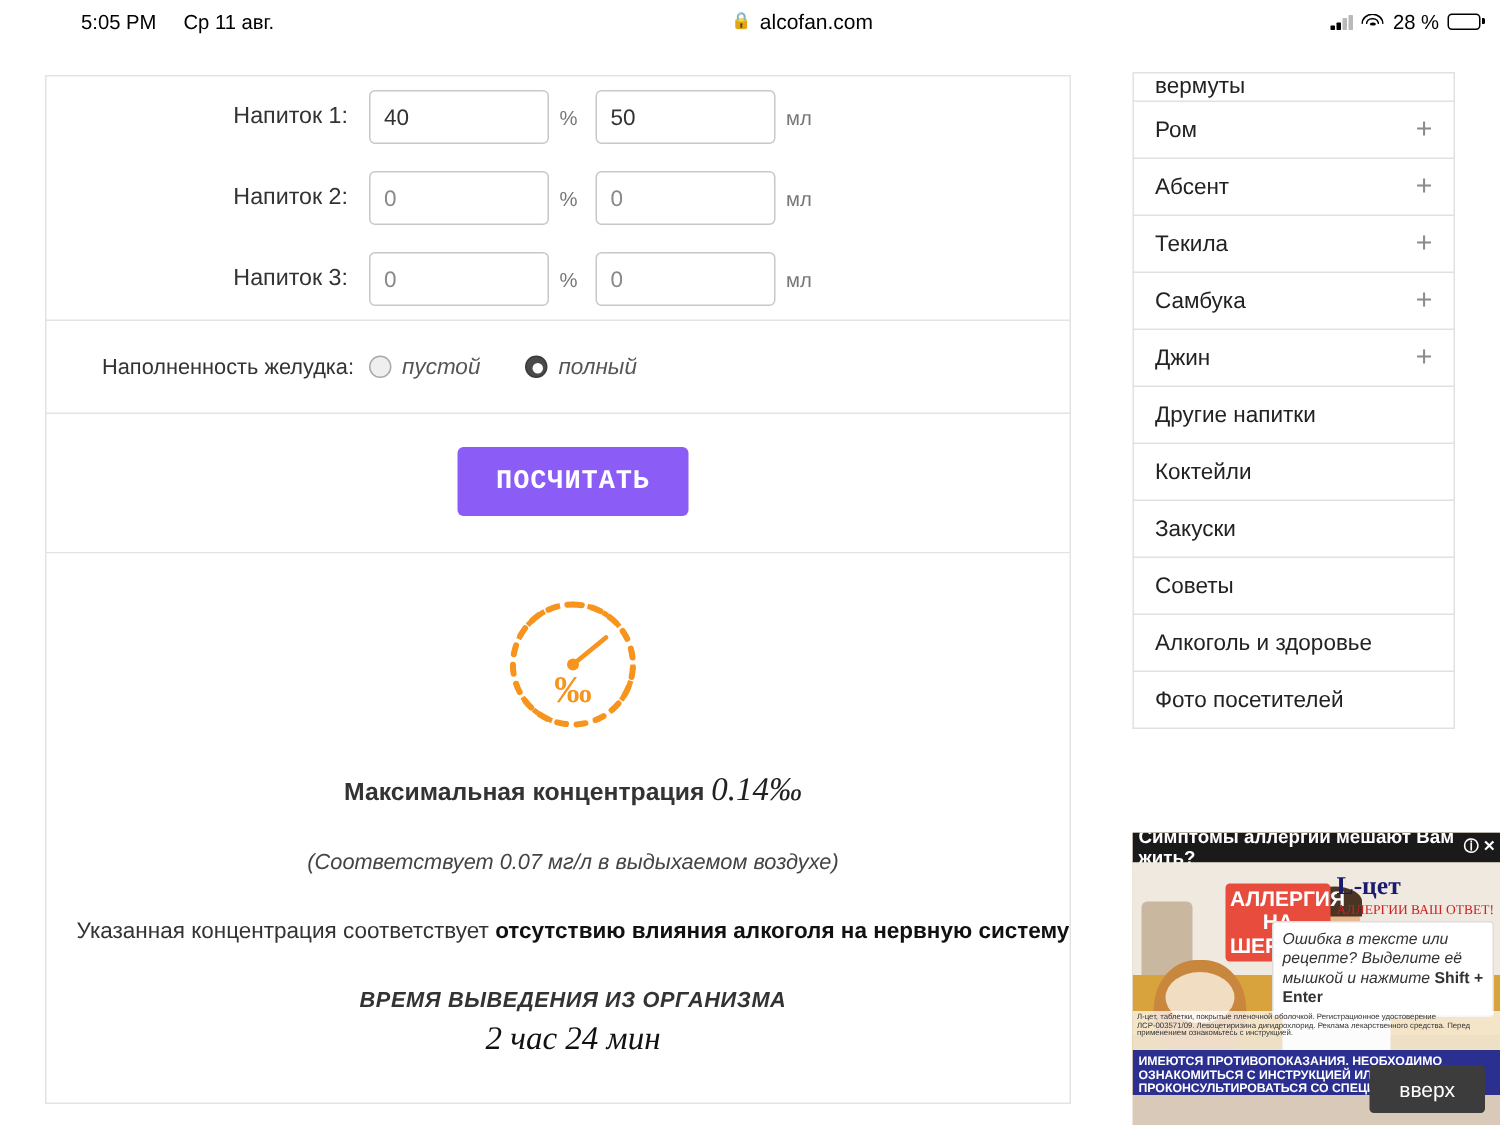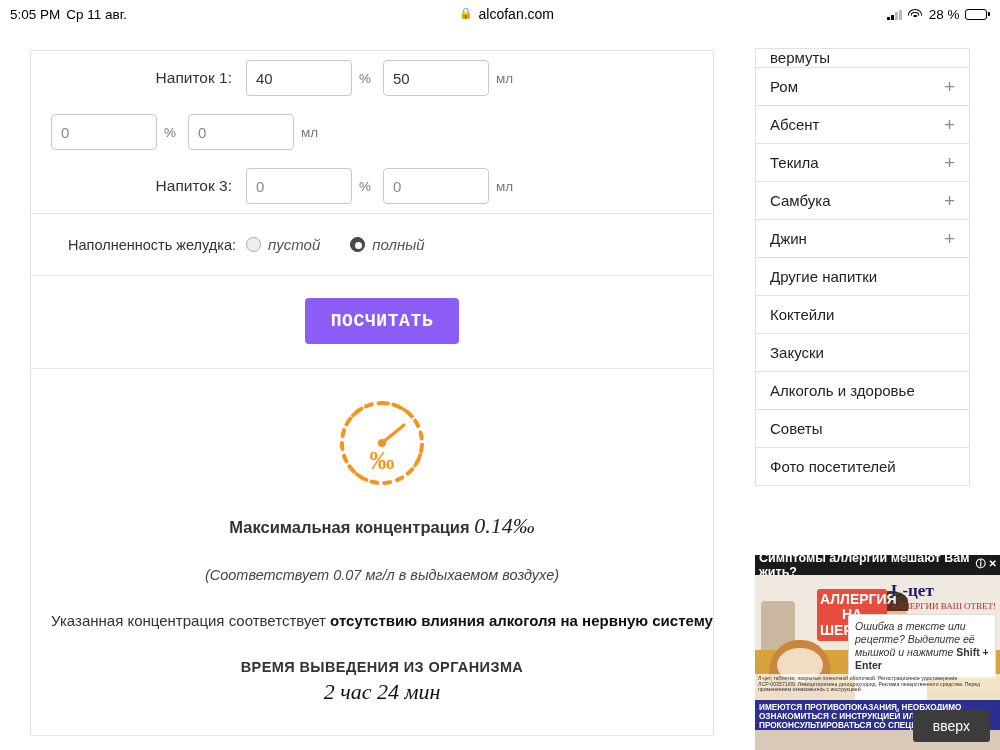--- a/index.html
+++ b/index.html
@@ -13,21 +13,21 @@
   #page { position: relative; width: 1000px; height: 750px; background: #fff; }
 
   
   .statusbar {
     height: 28px; width: 100%;
     display: flex; align-items: center;
     font-size: 13.5px; color: #000;
     padding: 0 10px;
     background: #fff;
   }
-  .sb-left { display: flex; align-items: center; gap: 6px; white-space: nowrap; }
+  .sb-left { display: flex; align-items: center; gap: 18px; white-space: nowrap; margin-left: 44px; }
   .sb-center { flex: 1; display: flex; align-items: center; justify-content: center; gap: 5px; }
   .sb-right { display: flex; align-items: center; gap: 6px; white-space: nowrap; }
   .lock-ico { font-size: 11px; position: relative; top: -1px; }
   .url-text { font-size: 14px; color: #000; }
   .sig-bars { display: inline-flex; align-items: flex-end; gap: 1.5px; height: 11px; }
   .sig-bars i { display: block; width: 2.5px; background: #000; border-radius: 0.5px; }
   .sig-bars i:nth-child(1){ height: 3px; }
   .sig-bars i:nth-child(2){ height: 5px; }
   .sig-bars i:nth-child(3){ height: 7.5px; background:#b9b9b9; }
   .sig-bars i:nth-child(4){ height: 10px; background:#b9b9b9; }
@@ -56,21 +56,21 @@
 
   .drink-row {
     display: flex; align-items: center;
     padding: 9px 0 9px 0;
   }
   .drink-label {
     width: 195px; text-align: right; padding-right: 14px;
     font-size: 15.5px; color: #333;
   }
   .inp {
-    width: 106px; height: 36px;
+    width: 120px; height: 36px;
     border: 1px solid #c8c8c8; border-radius: 4px;
     padding: 0 9px; font-size: 15px; color: #444;
     background: #fff;
     font-family: "Liberation Sans", sans-serif;
   }
   .inp.filled { color: #333; }
   .inp.zero { color: #8a8a8a; }
   .unit { font-size: 13.5px; color: #777; padding: 0 12px 0 7px; }
 
   .stomach-row {
@@ -105,21 +105,21 @@
     position: absolute; left: 0; right: 0; top: 52px;
     font-size: 25px; color: #f7941d; font-weight: bold;
     font-family: "Liberation Serif", serif;
   }
   .res-line1 { font-size: 16.5px; color: #333; margin-bottom: 28px; }
   .res-line1 b { font-weight: bold; }
   .res-val { font-family: "Liberation Serif", serif; font-size: 22px; font-style: italic; color: #222; }
   .res-line2 { font-size: 14.5px; color: #444; font-style: italic; margin-bottom: 26px; }
   .res-line3 { font-size: 15px; color: #333; margin-bottom: 30px; margin-top: 29px; }
   .res-line3 b { font-weight: bold; color: #111; }
-  .res-title { font-size: 14.5px; font-weight: bold; color: #333; letter-spacing: 0.4px; }
+  .res-title { font-size: 14.5px; font-weight: bold; font-style: italic; color: #333; letter-spacing: 0.4px; }
   .res-time { font-family: "Liberation Serif", serif; font-size: 22px; font-style: italic; color: #111; margin-top: 4px; }
 
   
   .sidebar { position: absolute; left: 755px; top: 20px; width: 215px; }
   .side-item {
     border: 1px solid #e1e1e1; border-top: none;
     background: #fff;
     height: 38px; display: flex; align-items: center; justify-content: space-between;
     padding: 0 14px; font-size: 15px; color: #222;
   }
@@ -233,20 +233,21 @@
 
       <div class="calc-block first">
         <div class="drink-row">
           <div class="drink-label">Напиток 1:</div>
           <input class="inp filled" type="text" value="40" style="">
           <span class="unit">%</span>
           <input class="inp filled" type="text" value="50" style="">
           <span class="unit">мл</span>
         </div>
         <div class="drink-row">
+          <div class="drink-label">Напиток 2:</div>
           <input class="inp zero" type="text" value="0" style="">
           <span class="unit">%</span>
           <input class="inp zero" type="text" value="0" style="">
           <span class="unit">мл</span>
         </div>
         <div class="drink-row">
           <div class="drink-label">Напиток 3:</div>
           <input class="inp zero" type="text" value="0" style="">
           <span class="unit">%</span>
           <input class="inp zero" type="text" value="0" style="">
@@ -334,24 +335,24 @@
       <div class="side-item">
         <span>Другие напитки</span>
       </div>
       <div class="side-item">
         <span>Коктейли</span>
       </div>
       <div class="side-item">
         <span>Закуски</span>
       </div>
       <div class="side-item">
+        <span>Советы</span>
+      </div>
+      <div class="side-item">
         <span>Алкоголь и здоровье</span>
-      </div>
-      <div class="side-item">
-        <span>Советы</span>
       </div>
       <div class="side-item">
         <span>Фото посетителей</span>
       </div>
     </div>
 
     <div class="ad">
       <div class="ad-top">
         <span>Симптомы аллергии мешают Вам жить?</span>
         <span class="adchoice">ⓘ ✕</span>

